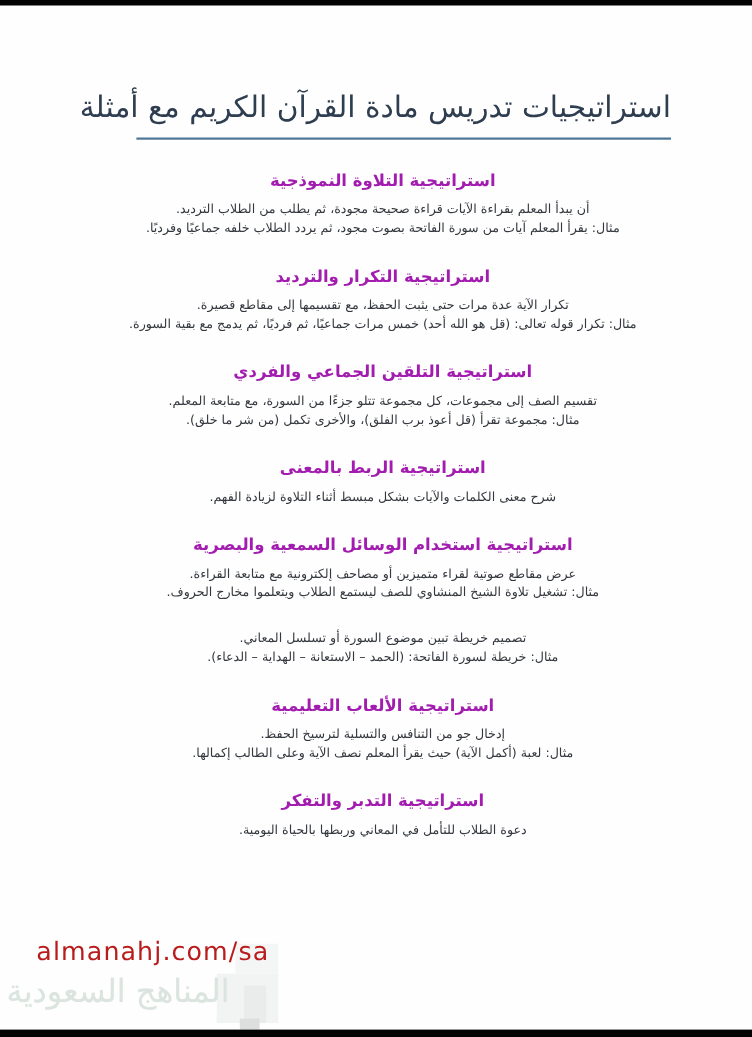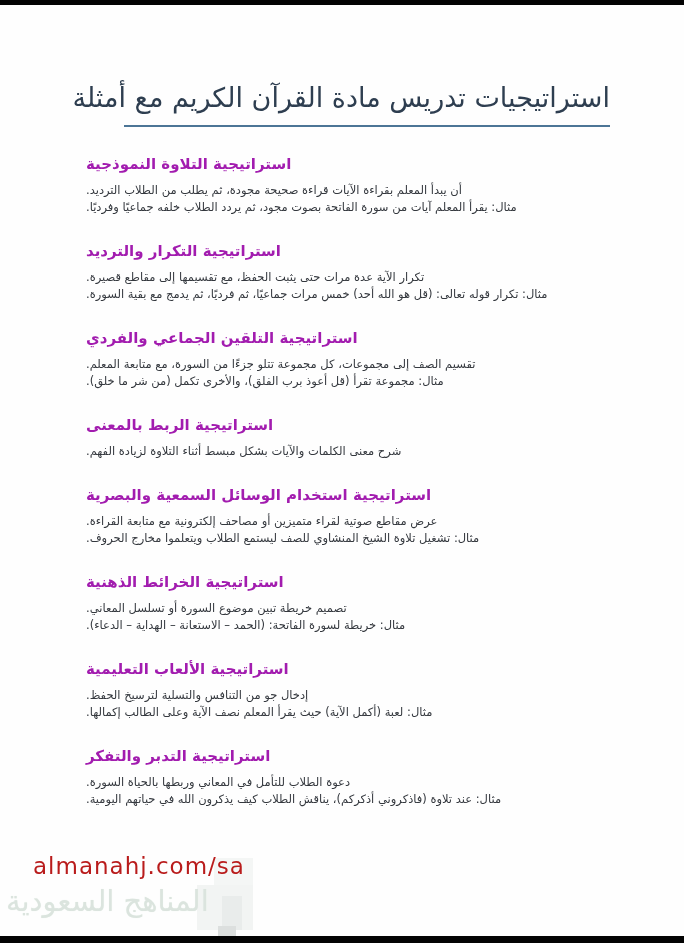--- a/index.html
+++ b/index.html
@@ -16,21 +16,21 @@
   }
   .scan-bar { position: absolute; left: 0; width: 684px; background: #030303; }
   .scan-bar.top { top: 0; height: 5px; }
   .scan-bar.bottom { top: 936px; height: 7px; }
 
   .content {
     position: absolute;
     left: 86px; top: 0;
     width: 524px;
     direction: rtl;
-    text-align: left;
+    text-align: center;
   }
   .doc-title {
     margin-top: 79px;
     width: 486px;
     font-size: 27px;
     line-height: 1.4;
     color: #2e3e50;
     font-weight: 500;
     padding-bottom: 8px;
     border-bottom: 2px solid #4c7596;
@@ -109,35 +109,33 @@
       <p>شرح معنى الكلمات والآيات بشكل مبسط أثناء التلاوة لزيادة الفهم.</p>
     </div>
 
     <div class="section">
       <h2>استراتيجية استخدام الوسائل السمعية والبصرية</h2>
       <p>عرض مقاطع صوتية لقراء متميزين أو مصاحف إلكترونية مع متابعة القراءة.</p>
       <p>مثال: تشغيل تلاوة الشيخ المنشاوي للصف ليستمع الطلاب ويتعلموا مخارج الحروف.</p>
     </div>
 
     <div class="section">
-      <h2>استراتيجية الخرائط الذهنية</h2>
       <p>تصميم خريطة تبين موضوع السورة أو تسلسل المعاني.</p>
       <p>مثال: خريطة لسورة الفاتحة: (الحمد – الاستعانة – الهداية – الدعاء).</p>
     </div>
 
     <div class="section">
       <h2>استراتيجية الألعاب التعليمية</h2>
       <p>إدخال جو من التنافس والتسلية لترسيخ الحفظ.</p>
       <p>مثال: لعبة (أكمل الآية) حيث يقرأ المعلم نصف الآية وعلى الطالب إكمالها.</p>
     </div>
 
     <div class="section">
       <h2>استراتيجية التدبر والتفكر</h2>
-      <p>دعوة الطلاب للتأمل في المعاني وربطها بالحياة السورة.</p>
-      <p>مثال: عند تلاوة (فاذكروني أذكركم)، يناقش الطلاب كيف يذكرون الله في حياتهم اليومية.</p>
+      <p>دعوة الطلاب للتأمل في المعاني وربطها بالحياة اليومية.</p>
     </div>
   </div>
 
   <div class="wm-block b1"></div>
   <div class="wm-block b2"></div>
   <div class="wm-block b3"></div>
   <div class="wm-block b4"></div>
 
   <div class="wm-url">almanahj.com/sa</div>
   <div class="wm-logo">المناهج السعودية</div>

